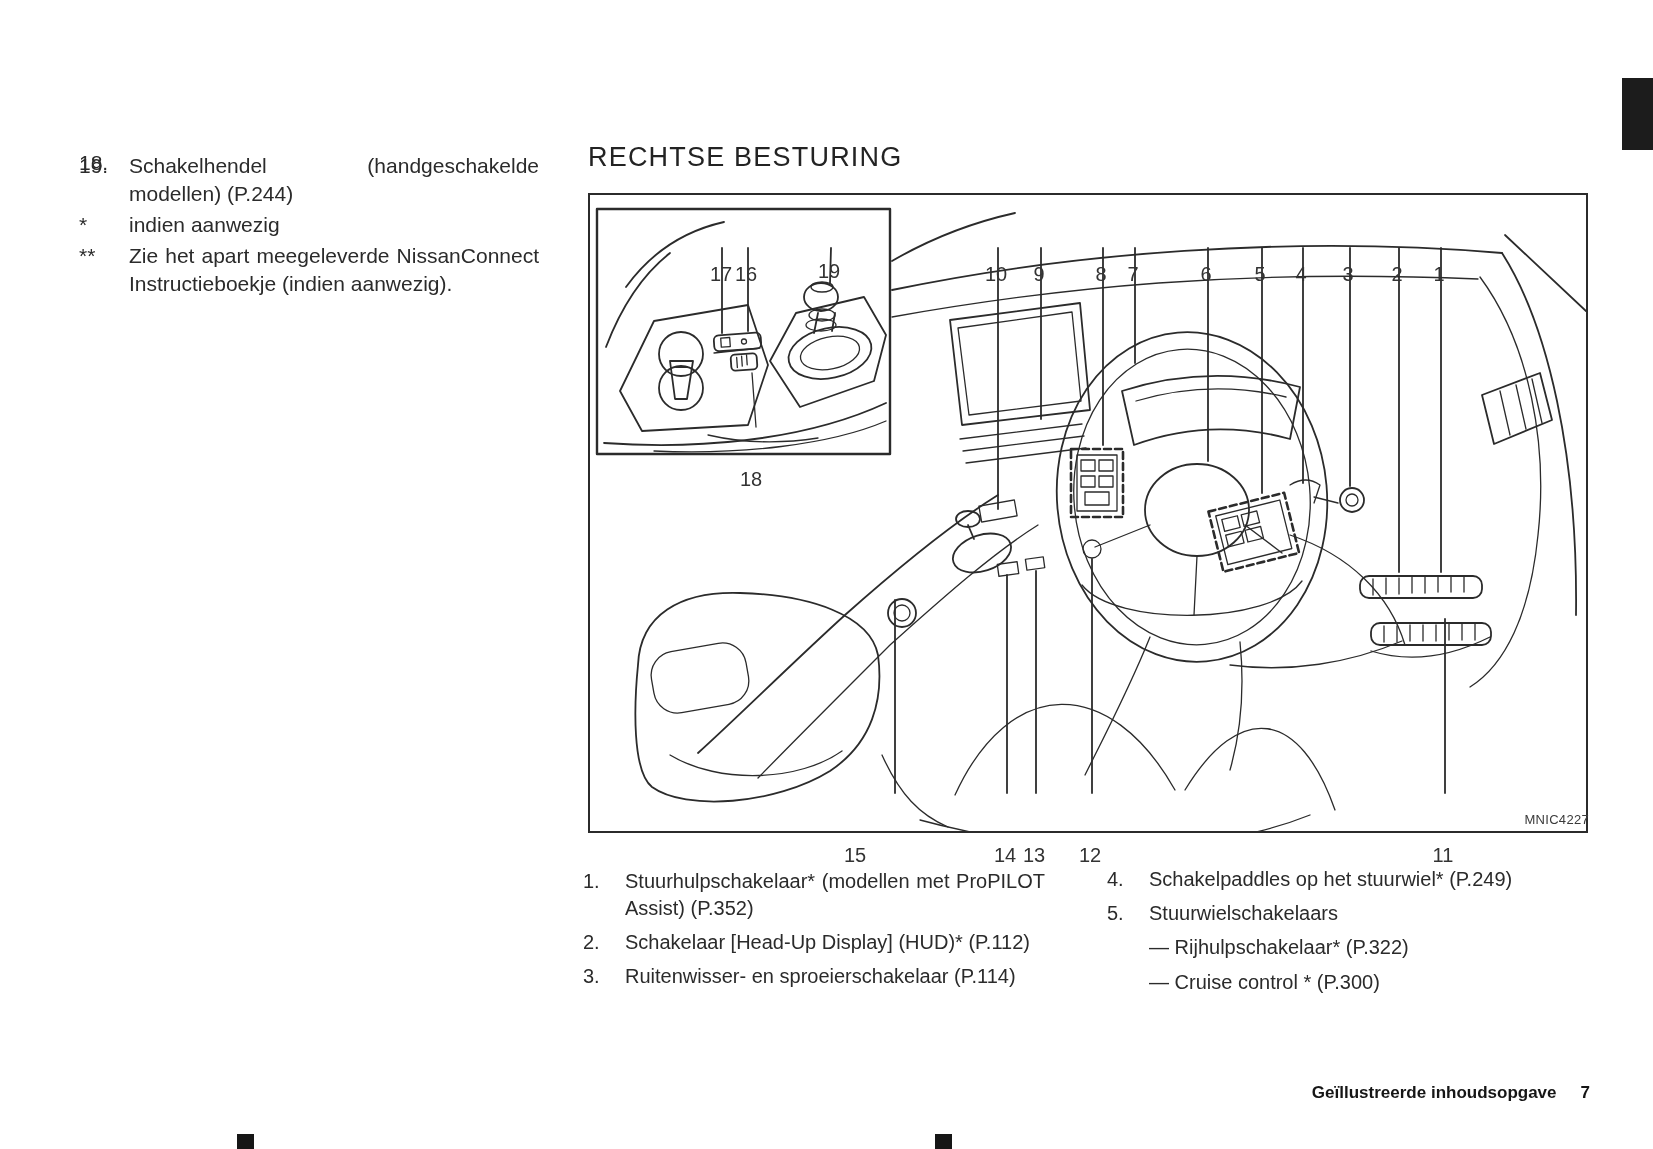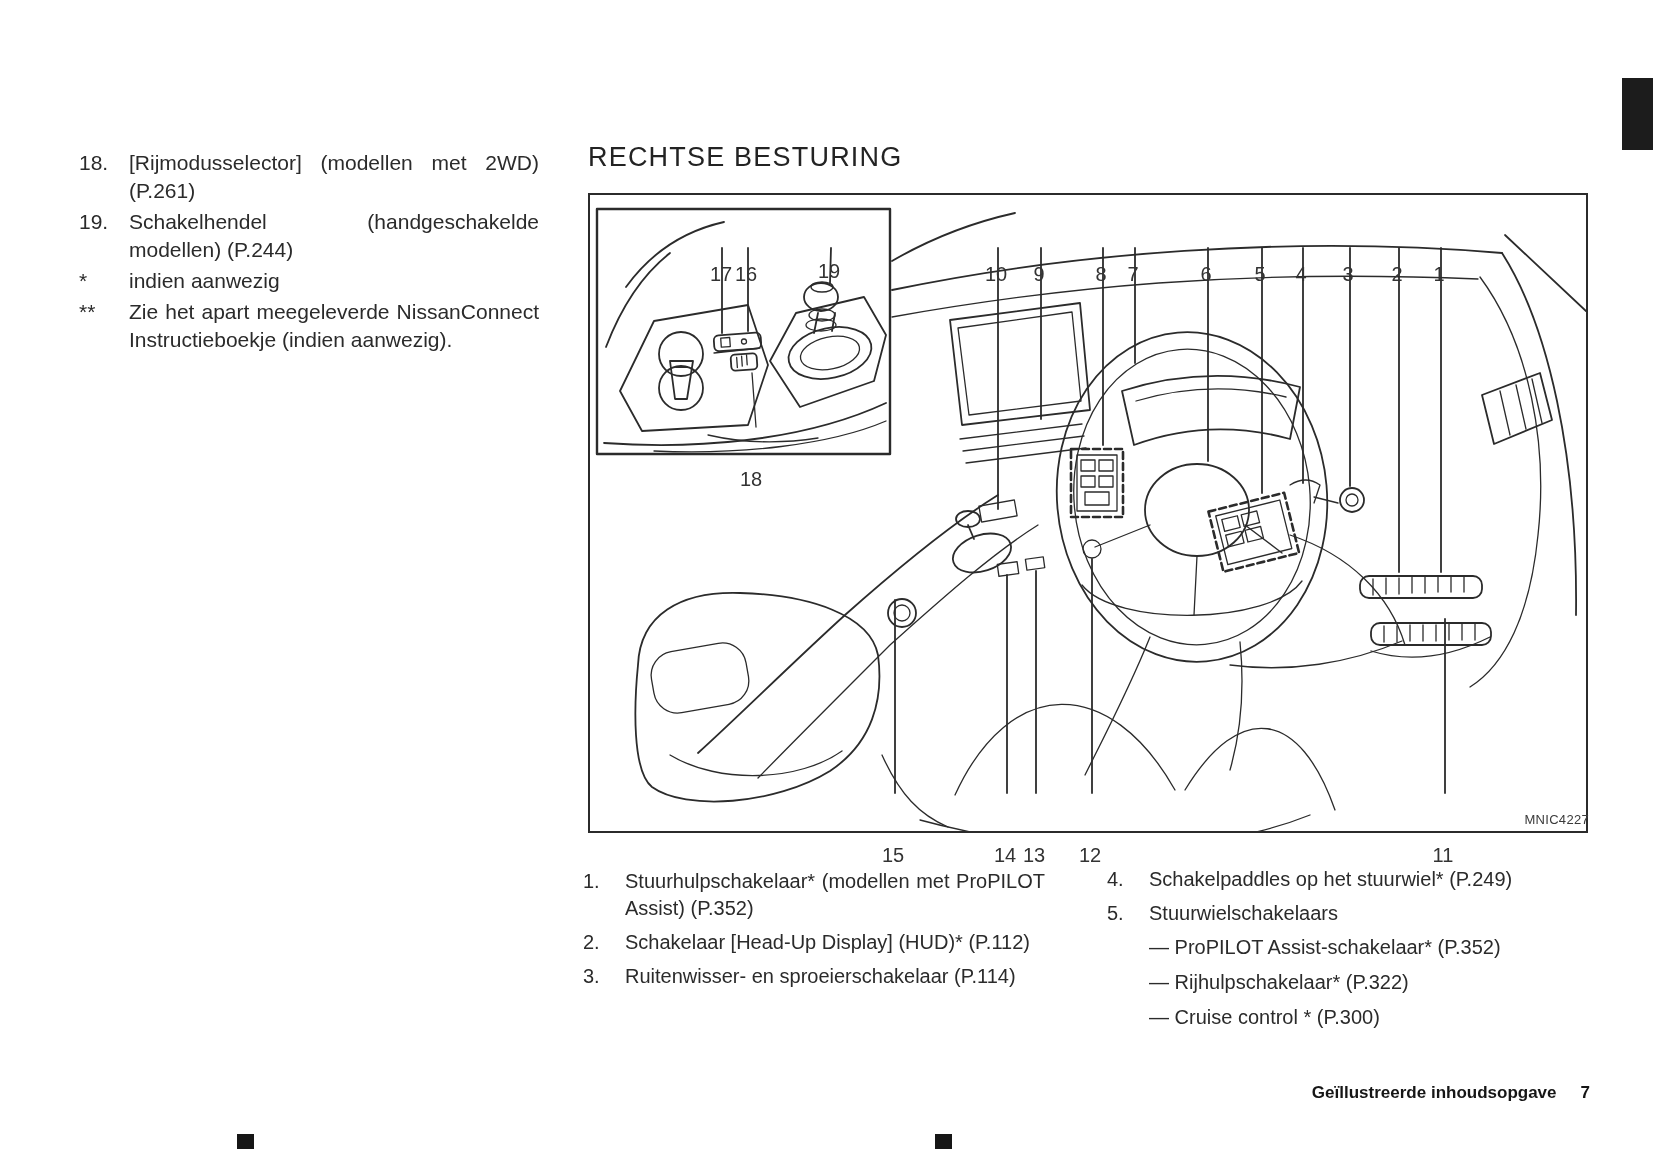--- a/index.html
+++ b/index.html
@@ -46,21 +46,20 @@
 <body>
 
 <div class="abs chapter-tab"></div>
 
 <div class="abs printmark" style="left:237px;"></div>
 <div class="abs printmark" style="left:935px;"></div>
 
 <div class="abs notes">
   <div class="note-item">
     <span class="note-num">18.</span>
-    <span class="note-text">[Rijmodusselector] (modellen met 2WD) (P.261)</span>
   </div>
   <div class="note-item">
     <span class="note-num">19.</span>
     <span class="note-text">Schakelhendel (handgeschakelde modellen) (P.244)</span>
   </div>
   <div class="note-item">
     <span class="note-num">*</span>
     <span class="note-text">indien aanwezig</span>
   </div>
   <div class="note-item">
@@ -227,21 +226,21 @@
 <div class="abs callout" style="left:1118px;top:216px;">7</div>
 <div class="abs callout" style="left:1191px;top:216px;">6</div>
 <div class="abs callout" style="left:1245px;top:216px;">5</div>
 <div class="abs callout" style="left:1286px;top:216px;">4</div>
 <div class="abs callout" style="left:1333px;top:216px;">3</div>
 <div class="abs callout" style="left:1382px;top:216px;">2</div>
 <div class="abs callout" style="left:1424px;top:216px;">1</div>
 
 <div class="abs callout" style="left:736px;top:421px;">18</div>
 
-<div class="abs callout" style="left:878px;top:797px;">15</div>
+<div class="abs callout" style="left:840px;top:797px;">15</div>
 <div class="abs callout" style="left:990px;top:797px;">14</div>
 <div class="abs callout" style="left:1019px;top:797px;">13</div>
 <div class="abs callout" style="left:1075px;top:797px;">12</div>
 <div class="abs callout" style="left:1428px;top:797px;">11</div>
 
 <div class="abs image-code">MNIC4227</div>
 
 <div class="abs legend-col legend-left">
   <div class="legend-item">
     <span class="legend-num">1.</span>
@@ -259,20 +258,19 @@
 
 <div class="abs legend-col legend-right">
   <div class="legend-item">
     <span class="legend-num">4.</span>
     <span class="legend-text">Schakelpaddles op het stuurwiel* (P.249)</span>
   </div>
   <div class="legend-item">
     <span class="legend-num">5.</span>
     <span class="legend-text">Stuurwielschakelaars</span>
   </div>
-  <div class="legend-sub">— ProPILOT Assist-schakelaar* (P.352)</div>
   <div class="legend-sub">— Rijhulpschakelaar* (P.322)</div>
   <div class="legend-sub">— Cruise control * (P.300)</div>
 </div>
 
 <div class="abs footer">
   <span>Geïllustreerde inhoudsopgave</span><span class="pageno">7</span>
 </div>
 
 </body></html>

